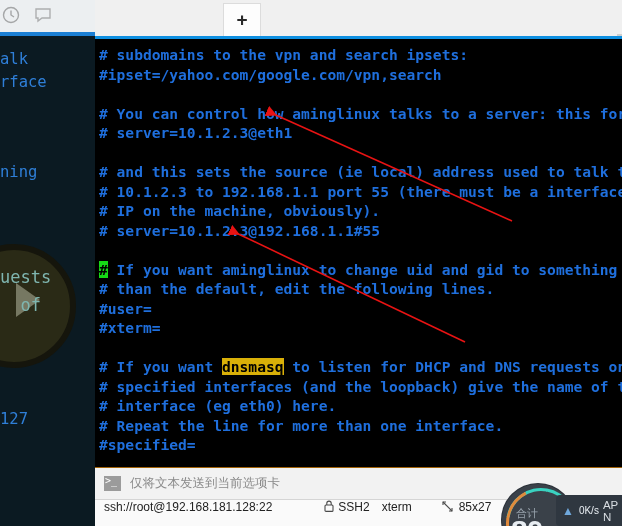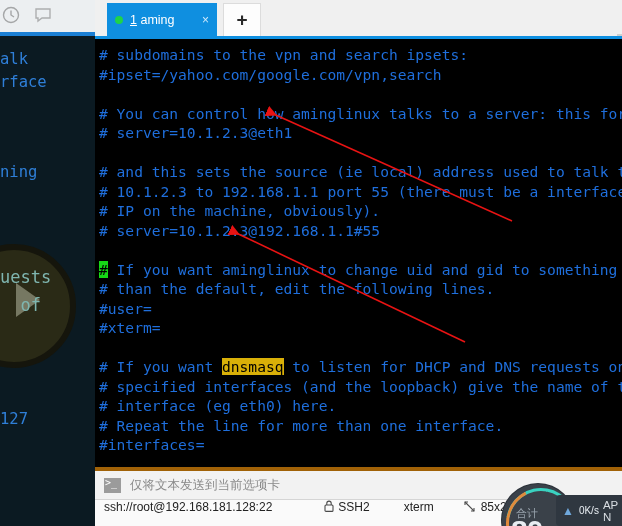--- a/index.html
+++ b/index.html
@@ -33,42 +33,42 @@
   #tab .lbl{color:#ffffff;font-size:12.5px;margin-left:7px;white-space:nowrap;}
   #tab .lbl u{text-decoration:underline;}
   #tab .cls{margin-left:auto;color:#cfe9fb;font-size:12px;line-height:1;padding:0 2px;}
   #newtab{position:absolute;left:128px;top:3px;width:38px;height:33px;background:#fdfdfd;
     border:1px solid #dcdcdc;border-bottom:none;box-sizing:border-box;
     display:flex;align-items:center;justify-content:center;color:#2a2a2a;font-size:19px;font-weight:bold;}
   #tabunderline{position:absolute;left:0;top:36px;width:527px;height:3px;background:#0f8fe0;}
 
   #term{position:absolute;left:0;top:39px;width:527px;height:428px;background:#000000;
     color:#1f6fdd;font-family:"DejaVu Sans Mono","Liberation Mono",monospace;
-    font-size:14.6px;line-height:19.5px;padding:6px 0 0 4px;box-sizing:border-box;overflow:hidden;}
+    font-size:14.6px;line-height:19.5px;padding:6px 0 0 4px;box-sizing:border-box;overflow:hidden;font-weight:bold;}
   #term .line{white-space:pre;height:19.5px;}
   .hl-yellow{background:#d9b008;color:#000000;}
   .hl-green{background:#16d916;color:#000000;}
 
   
   #arrows{position:absolute;left:0;top:0;width:527px;height:428px;pointer-events:none;}
 
   
   #sendbar{position:absolute;left:0;top:467px;width:527px;height:32px;background:#f2f2f2;
-    border-top:4px solid #a16207;display:flex;align-items:center;padding-left:9px;box-sizing:border-box;}
+    border-top:1px solid #a16207;display:flex;align-items:center;padding-left:9px;box-sizing:border-box;}
   #sendbar .termicon{width:17px;height:15px;background:#9b9b9b;position:relative;flex:0 0 auto;}
   #sendbar .termicon::before{content:">_";position:absolute;left:1px;top:-1px;color:#fff;font-size:10px;
     font-family:"DejaVu Sans Mono","Liberation Mono",monospace;}
   #sendbar .txt{margin-left:9px;color:#8a8a8a;font-size:12.5px;}
 
   #statusbar{position:absolute;left:0;top:499px;width:527px;height:27px;background:#fafafa;
     border-top:1px solid #d5d5d5;display:flex;align-items:flex-start;color:#222;font-size:12px;}
   #statusbar .cell{white-space:nowrap;}
   #statusbar .c-ssh{margin-left:9px;}
   #statusbar .c-proto{margin-left:52px;display:flex;align-items:center;gap:4px;}
-  #statusbar .c-term{margin-left:34px;}
+  #statusbar .c-term{margin-left:12px;}
   #statusbar .c-size{margin-left:30px;display:flex;align-items:center;gap:6px;}
   #statusbar .c-pos{margin-left:28px;display:flex;align-items:center;gap:7px;}
   .gly{color:#5a5a5a;font-size:11px;}
 
   
   #perf{position:absolute;left:502px;top:484px;width:72px;height:72px;border-radius:50%;
     background:#3a4149;box-shadow:0 0 0 1px #2b3138;overflow:hidden;}
   #perf .ring{position:absolute;left:4px;top:4px;width:64px;height:64px;border-radius:50%;
     border:3px solid transparent;border-top-color:#3ad2c0;border-right-color:#3ad2c0;
     transform:rotate(-35deg);}
@@ -125,25 +125,20 @@
   <div id="bg-video">
       <span class="ply"></span>
     </div>
   <div id="bg-vidtxt">uests
   of</div>
 </div>
 
 <div id="win">
 
   <div id="tabstrip">
-    <div id="tab">
-      <span class="dot"></span>
-      <span class="lbl"><u>1</u> <span>aming</span></span>
-      <span class="cls">×</span>
-    </div>
     <div id="newtab">+</div>
     <div id="scrollnub"></div>
   </div>
   <div id="tabunderline"></div>
 
   <div id="term">
     <div id="term-lines">
         <div class="line"># subdomains to the vpn and search ipsets:</div>
         <div class="line">#ipset=/yahoo.com/google.com/vpn,search</div>
         <div class="line">&nbsp;</div>
@@ -157,21 +152,21 @@
         <div class="line">&nbsp;</div>
         <div class="line"><span class="hl-green">#</span> If you want aminglinux to change uid and gid to something other</div>
         <div class="line"># than the default, edit the following lines.</div>
         <div class="line">#user=</div>
         <div class="line">#xterm=</div>
         <div class="line">&nbsp;</div>
         <div class="line"># If you want <span class="hl-yellow">dnsmasq</span> to listen for DHCP and DNS requests only on</div>
         <div class="line"># specified interfaces (and the loopback) give the name of the</div>
         <div class="line"># interface (eg eth0) here.</div>
         <div class="line"># Repeat the line for more than one interface.</div>
-        <div class="line">#interfaces=</div>
+        <div class="line">#specified=</div>
       </div>
 
     <svg id="arrows" viewBox="0 0 527 428">
       <defs>
         <marker id="ah" markerWidth="7" markerHeight="7" refX="5.5" refY="3.5" orient="auto">
           <path d="M7,0 L7,7 L0,3.5 z" fill="#e81313"></path>
         </marker>
       </defs>
       <line x1="417" y1="182" x2="174" y2="73" stroke="#e81313" stroke-width="1.6" marker-end="url(#ah)"></line>
       <line x1="370" y1="303" x2="137" y2="192" stroke="#e81313" stroke-width="1.6" marker-end="url(#ah)"></line>

